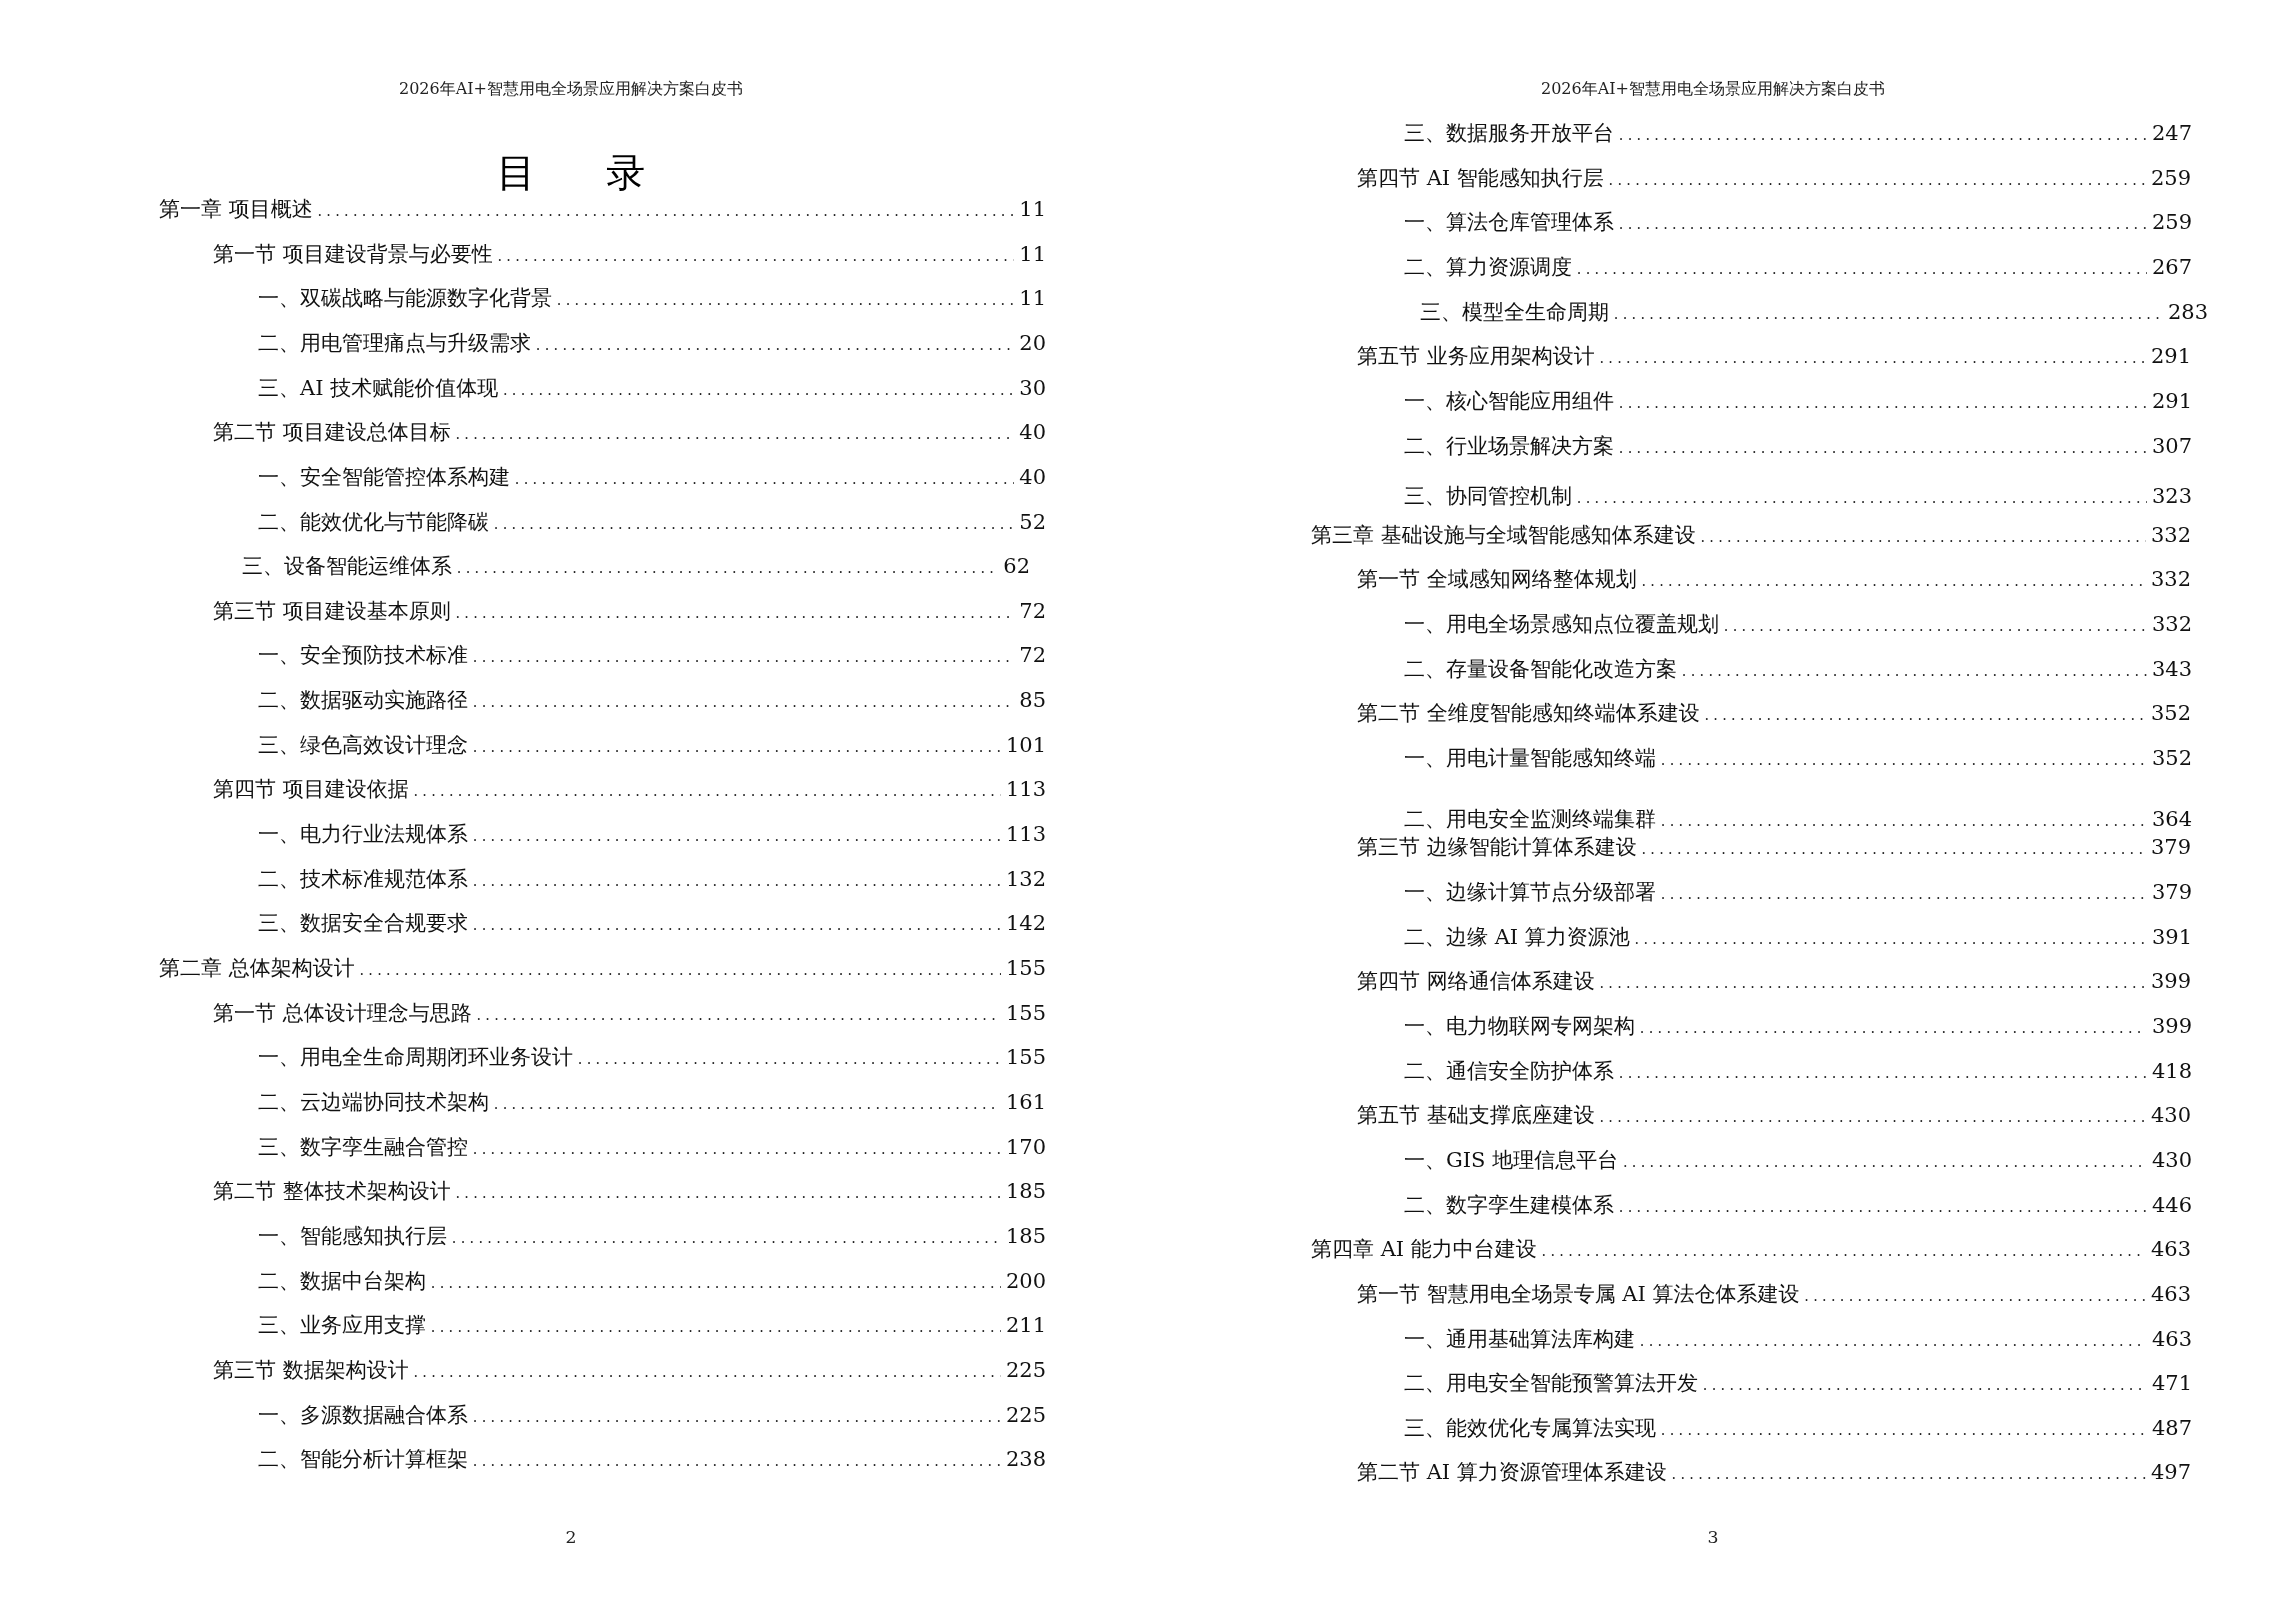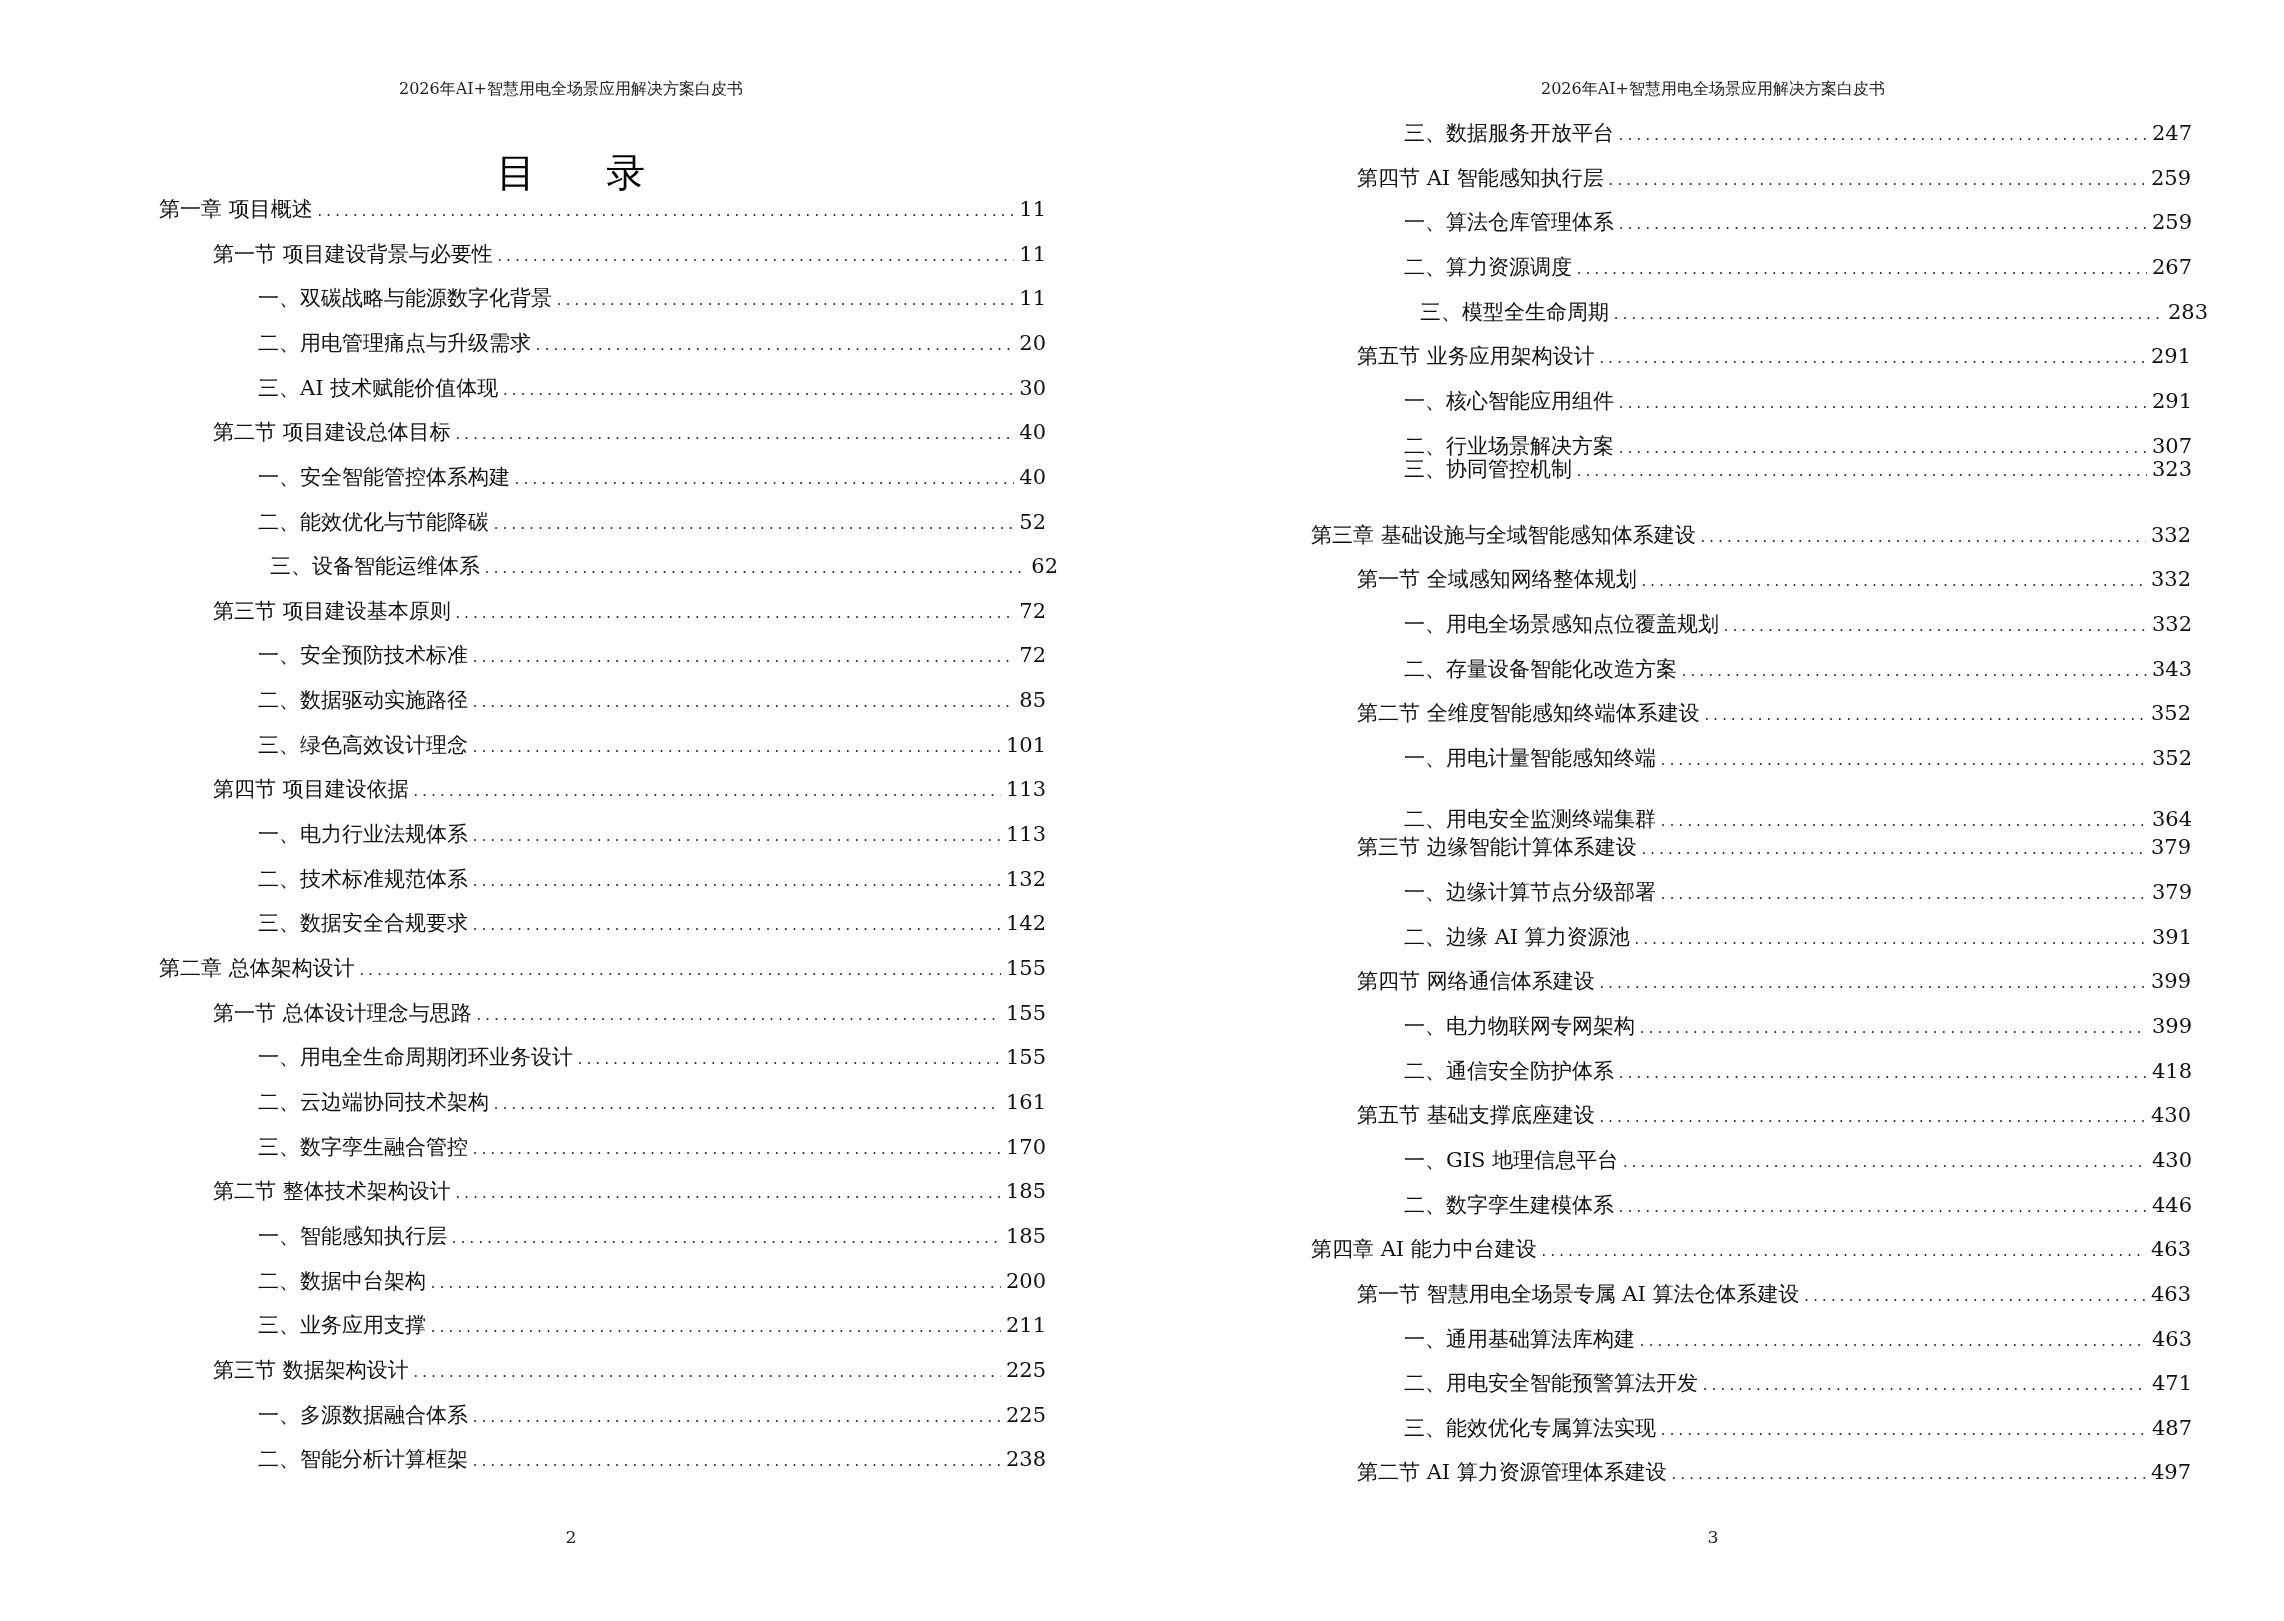--- a/index.html
+++ b/index.html
@@ -66,21 +66,21 @@
       <li class="entry level-3" style="left: 258px; width: 788px; top: 268px;">
         <span class="label">一、安全智能管控体系构建</span>
         <span class="leader"></span>
         <span class="pg">40</span>
       </li>
       <li class="entry level-3" style="left: 258px; width: 788px; top: 313px;">
         <span class="label">二、能效优化与节能降碳</span>
         <span class="leader"></span>
         <span class="pg">52</span>
       </li>
-      <li class="entry level-3" style="left: 270px; width: 788px; top: 357px;">
+      <li class="entry level-3" style="left: 242px; width: 788px; top: 357px;">
         <span class="label">三、设备智能运维体系</span>
         <span class="leader"></span>
         <span class="pg">62</span>
       </li>
       <li class="entry level-2" style="left: 213px; width: 833px; top: 402px;">
         <span class="label">第三节  项目建设基本原则</span>
         <span class="leader"></span>
         <span class="pg">72</span>
       </li>
       <li class="entry level-3" style="left: 258px; width: 788px; top: 446px;">
@@ -218,21 +218,21 @@
       <li class="entry level-3" style="left: 262px; width: 788px; top: 268px;">
         <span class="label">一、核心智能应用组件</span>
         <span class="leader"></span>
         <span class="pg">291</span>
       </li>
       <li class="entry level-3" style="left: 262px; width: 788px; top: 313px;">
         <span class="label">二、行业场景解决方案</span>
         <span class="leader"></span>
         <span class="pg">307</span>
       </li>
-      <li class="entry level-3" style="left: 262px; width: 788px; top: 336px;">
+      <li class="entry level-3" style="left: 262px; width: 788px; top: 363px;">
         <span class="label">三、协同管控机制</span>
         <span class="leader"></span>
         <span class="pg">323</span>
       </li>
       <li class="entry level-1" style="left: 169px; width: 880px; top: 402px;">
         <span class="label">第三章  基础设施与全域智能感知体系建设</span>
         <span class="leader"></span>
         <span class="pg">332</span>
       </li>
       <li class="entry level-2" style="left: 215px; width: 834px; top: 446px;">

